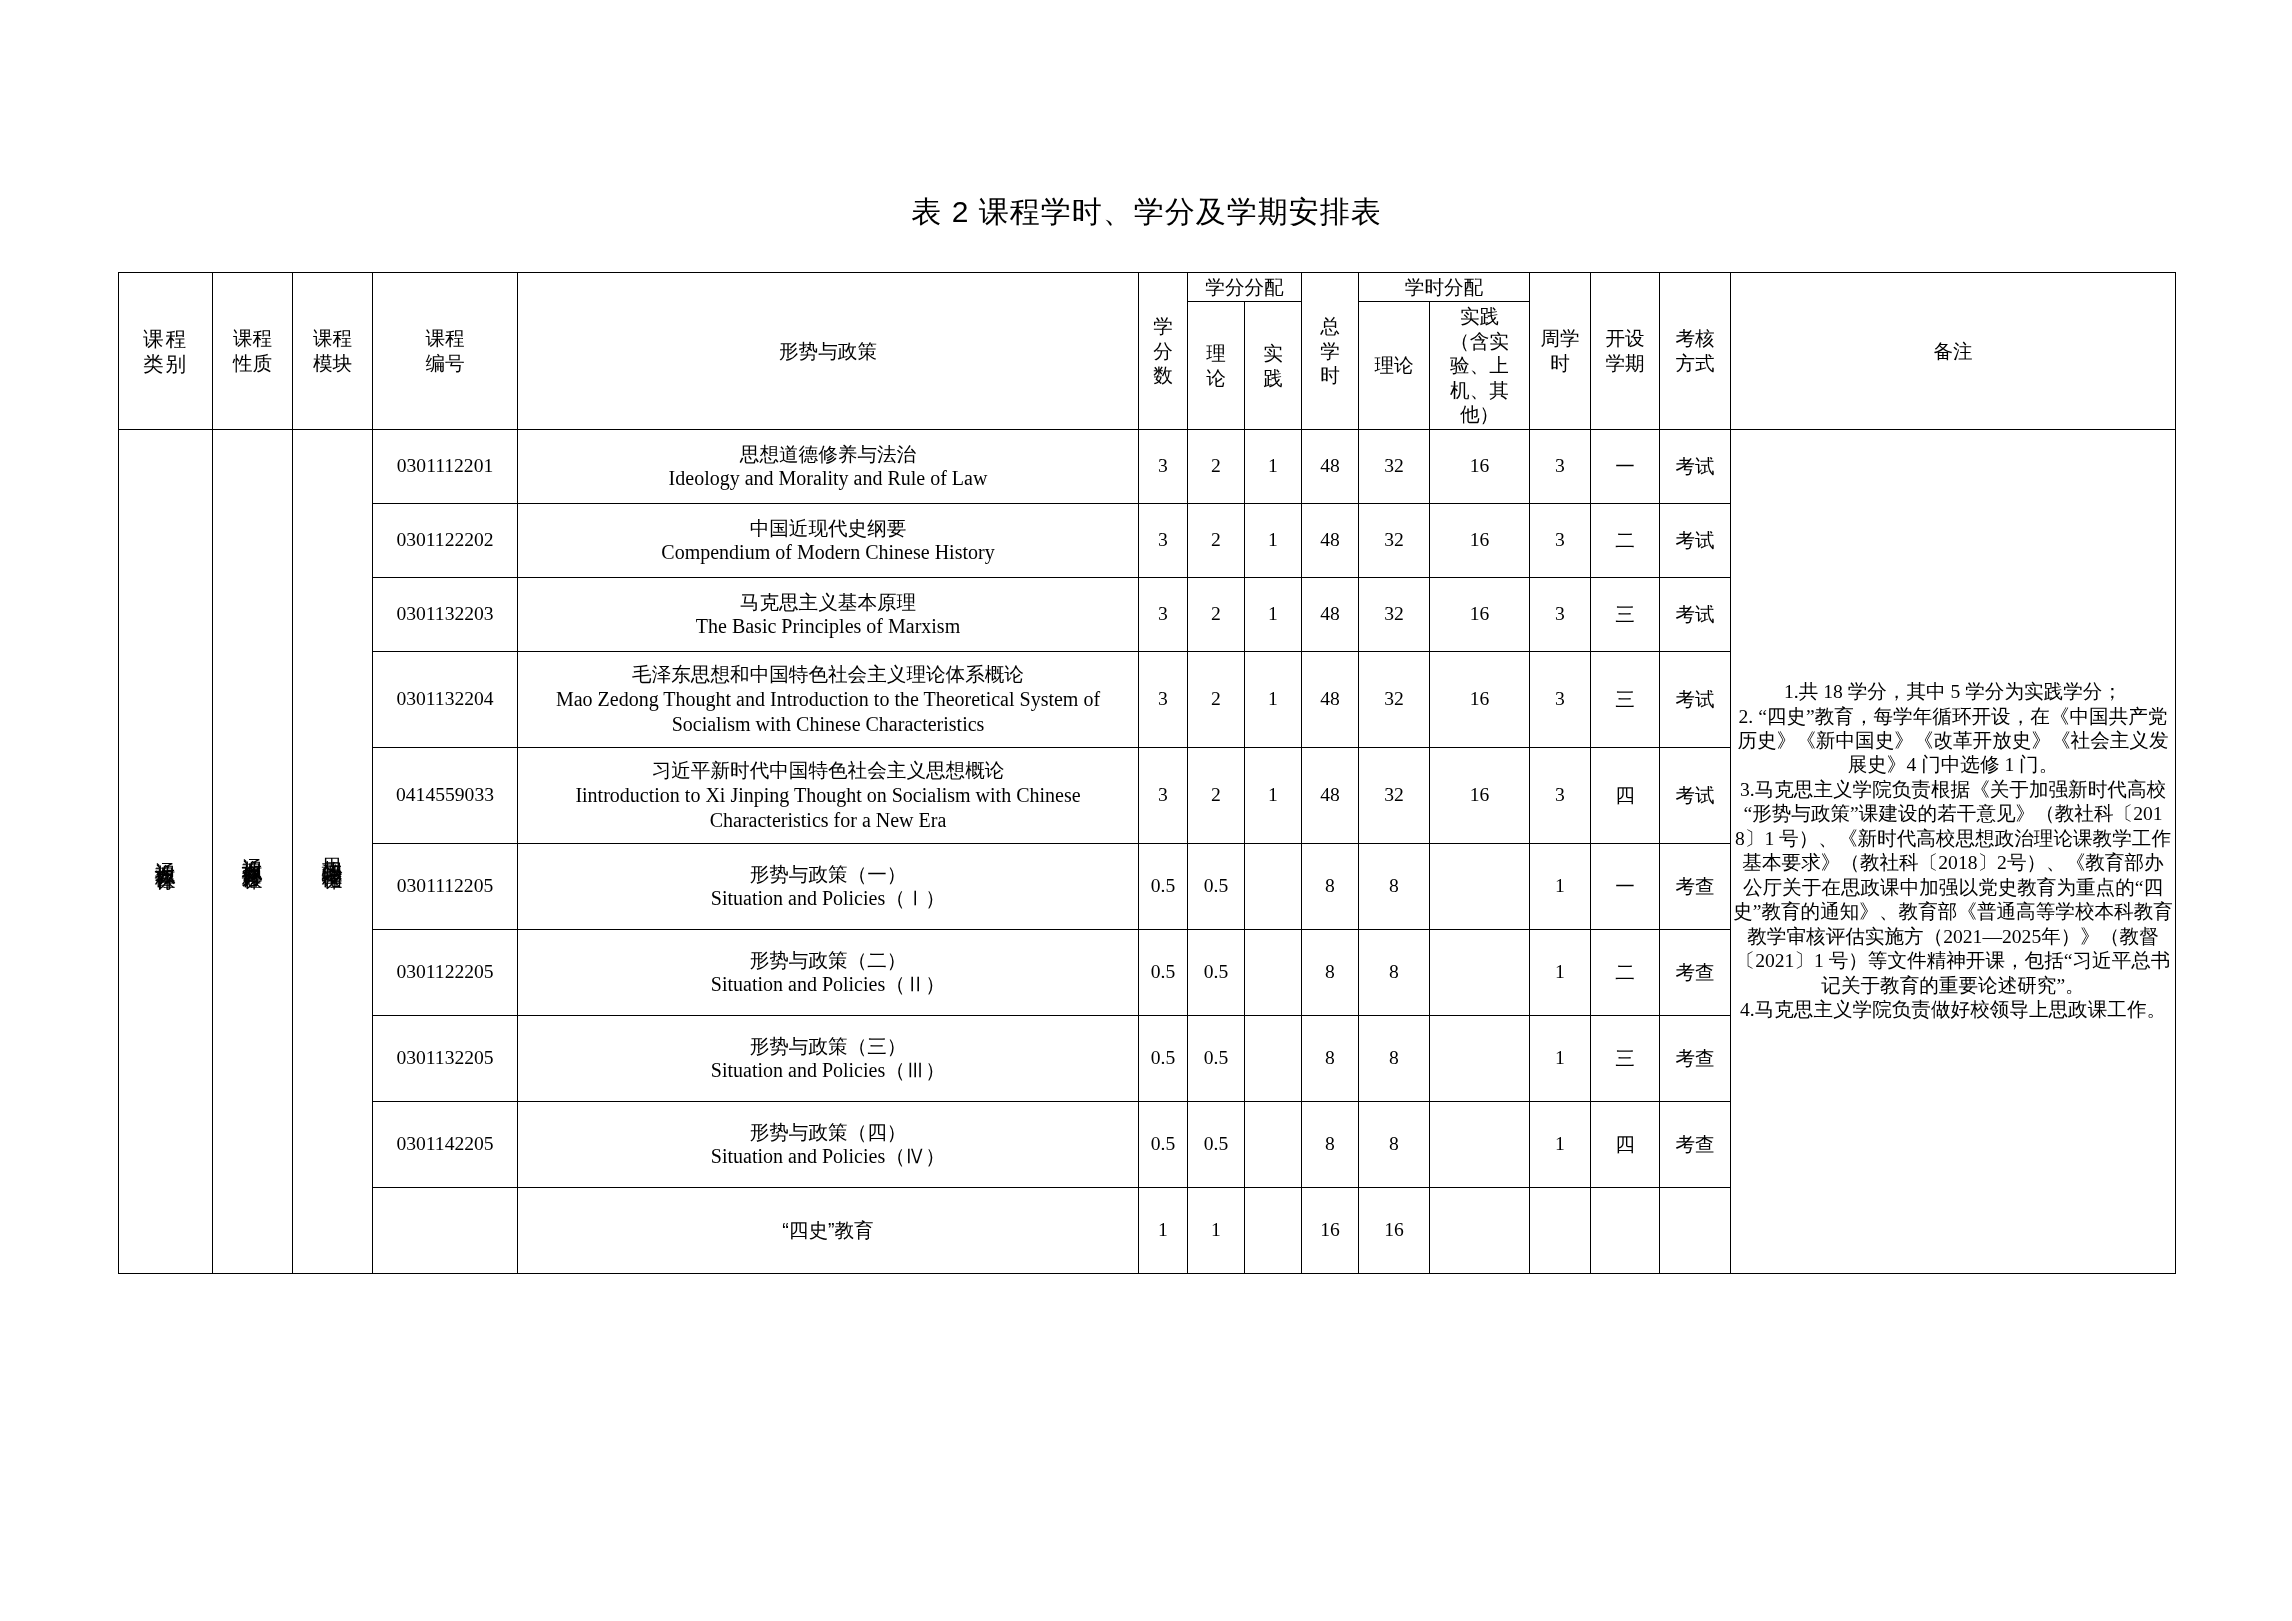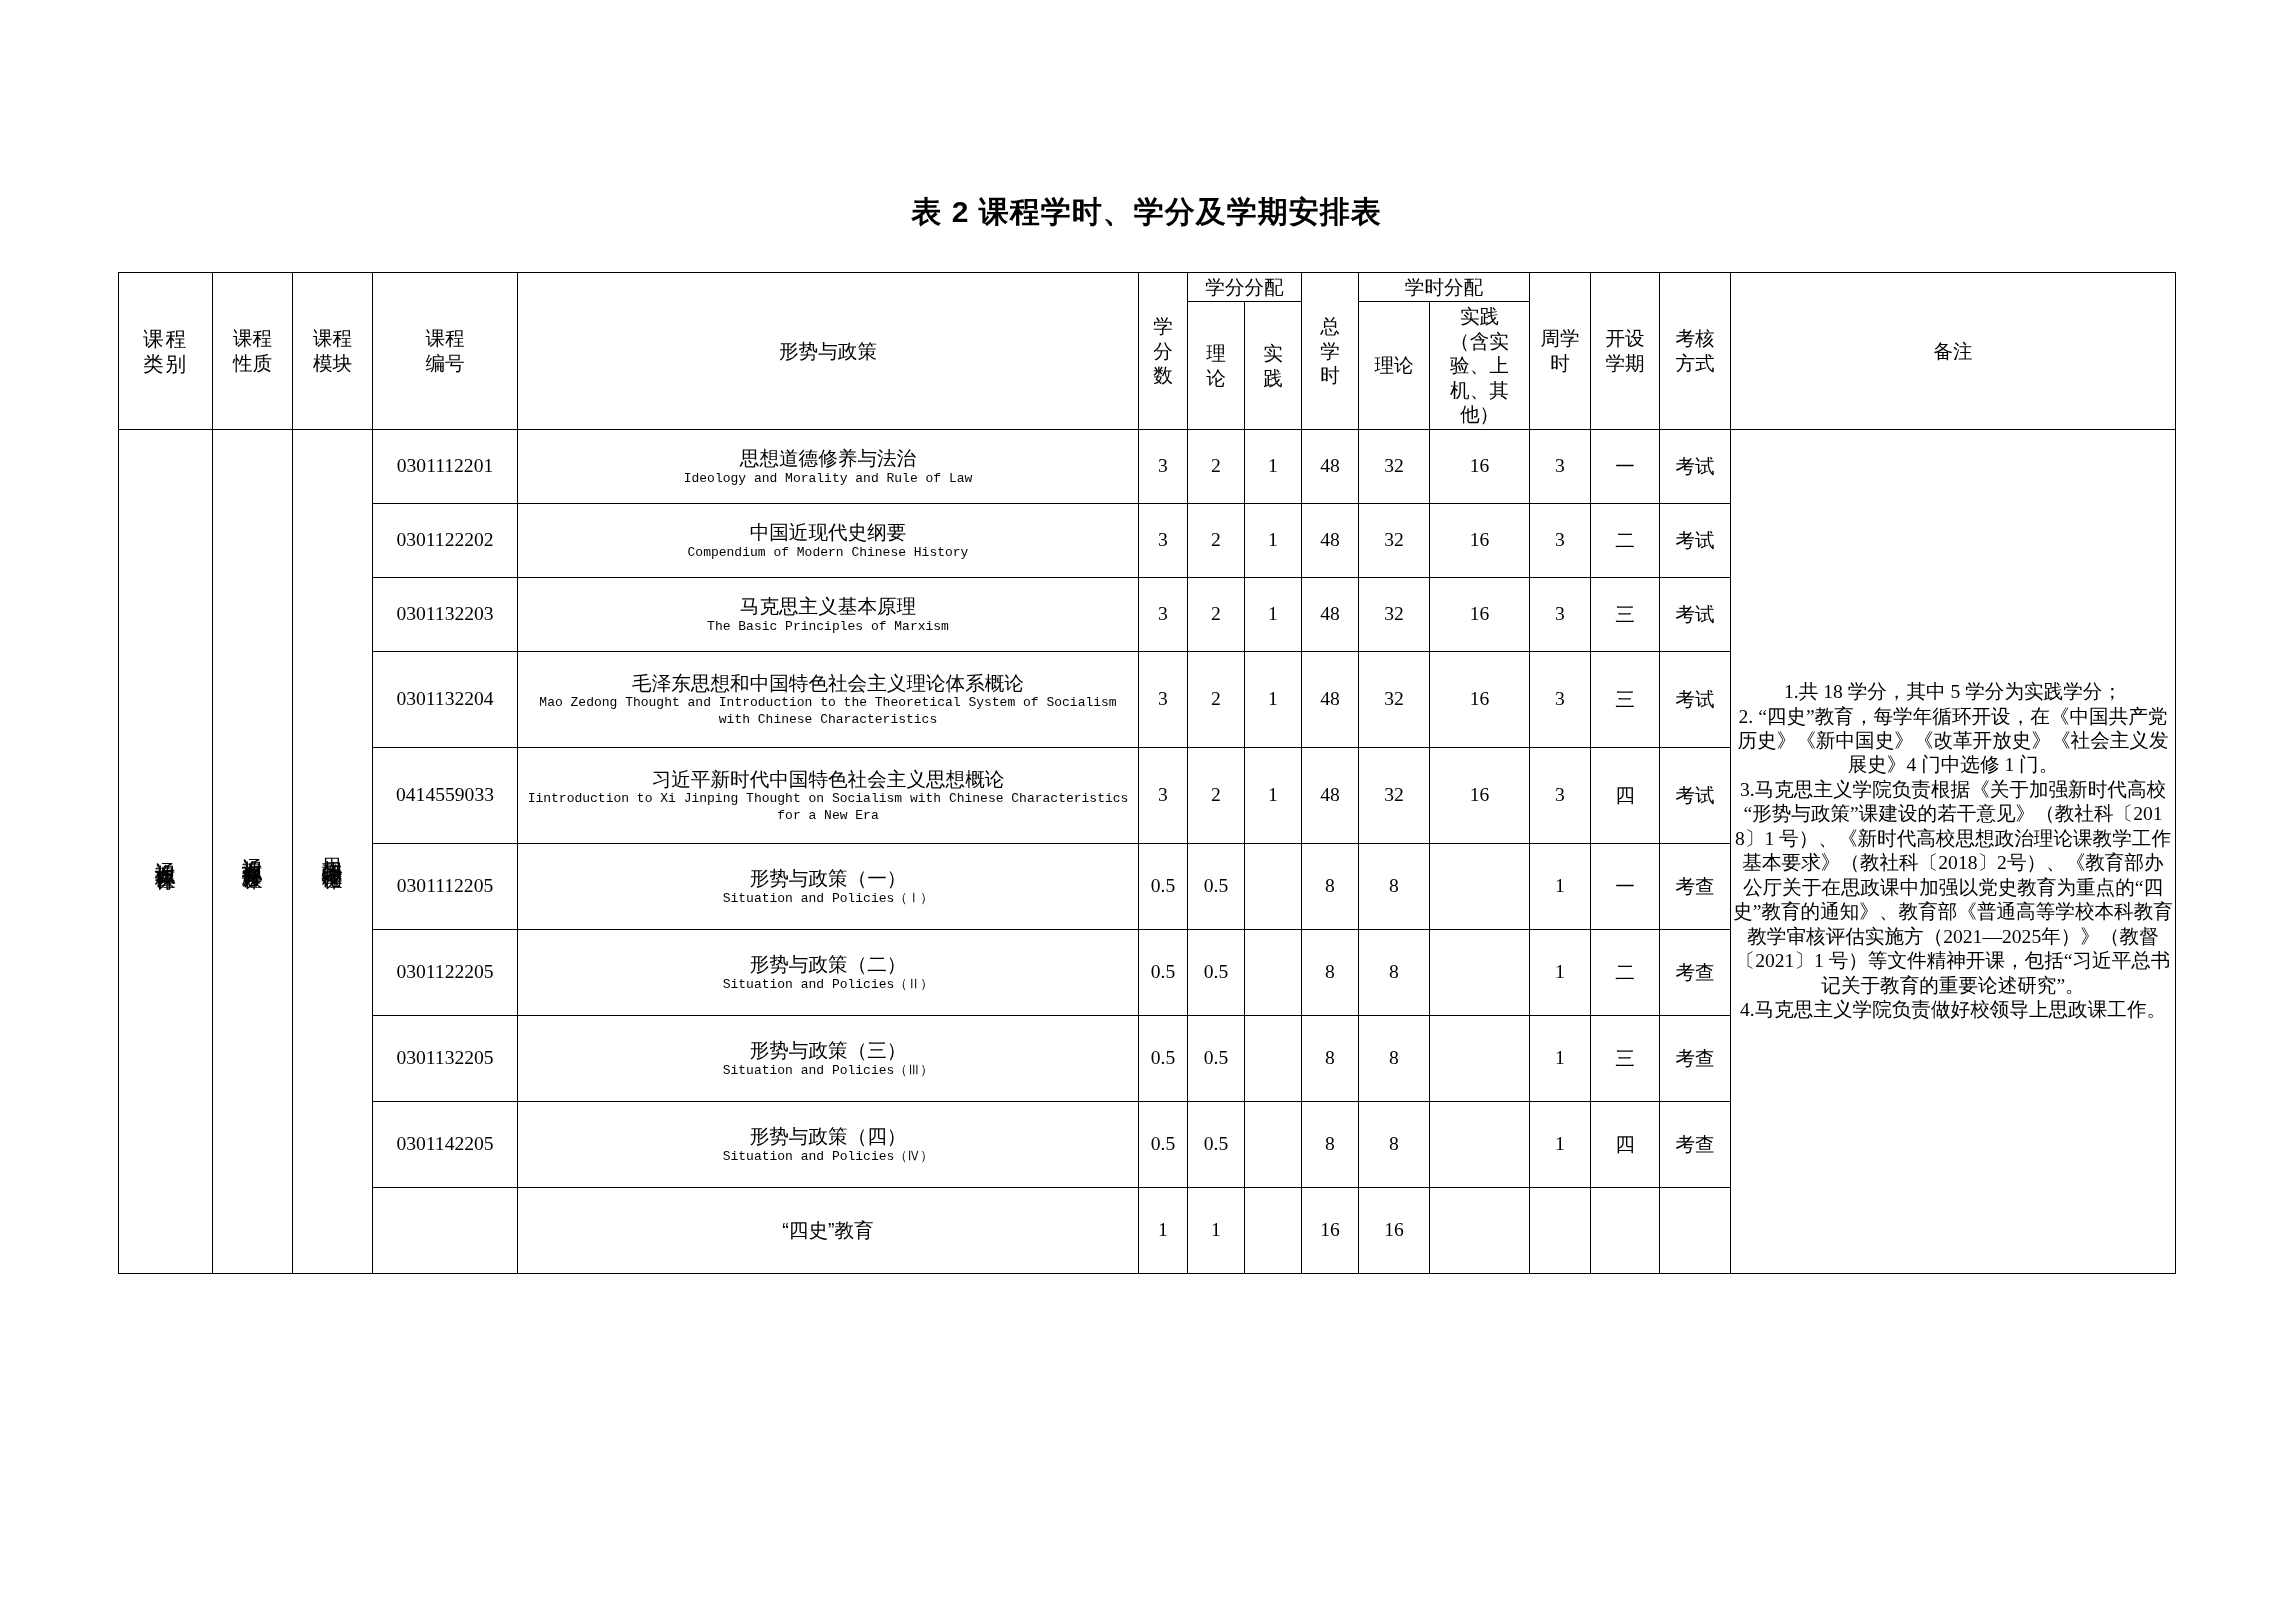--- a/index.html
+++ b/index.html
@@ -21,21 +21,21 @@
     width: 2293px;
     height: 1621px;
   }
   .title {
     position: absolute;
     top: 192px;
     left: 0;
     width: 2293px;
     text-align: center;
     font-family: "Liberation Sans", "DejaVu Sans", sans-serif;
-    font-weight: bold;
+    font-weight: normal;
     font-size: 30px;
     letter-spacing: 1px;
   }
   table.main {
     position: absolute;
     left: 118px;
     top: 272px;
     border-collapse: collapse;
     table-layout: fixed;
     width: 2056px;
@@ -87,22 +87,22 @@
     line-height: 1.3;
     text-align: center;
     padding: 3.9px 5.9px;
   }
   .name-cn {
     font-family: "Liberation Sans", "DejaVu Sans", sans-serif;
     font-size: 19.6px;
     display: block;
   }
   .name-en {
-    font-family: Liberation Mono, monospace;
-    font-size: 13px;
+    font-family: Liberation Serif, serif;
+    font-size: 20px;
     display: block;
   }
   .num-cell { font-size: 20.6px; }
   .cjk { font-family: "Liberation Sans", "DejaVu Sans", sans-serif; font-size: 20.6px; }
   .remark-cell {
     text-align: left;
     vertical-align: top;
     padding: 5.9px 7.8px 5.9px 7.8px;
     font-family: Liberation Serif, serif;
     font-size: 19.6px;

